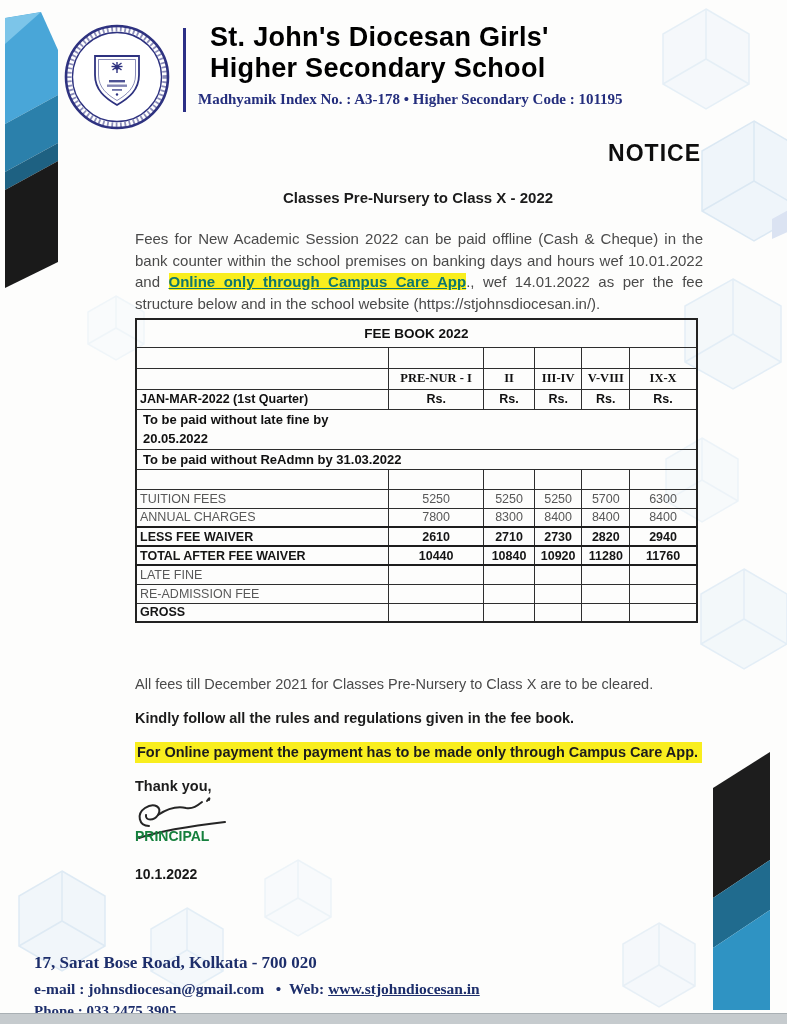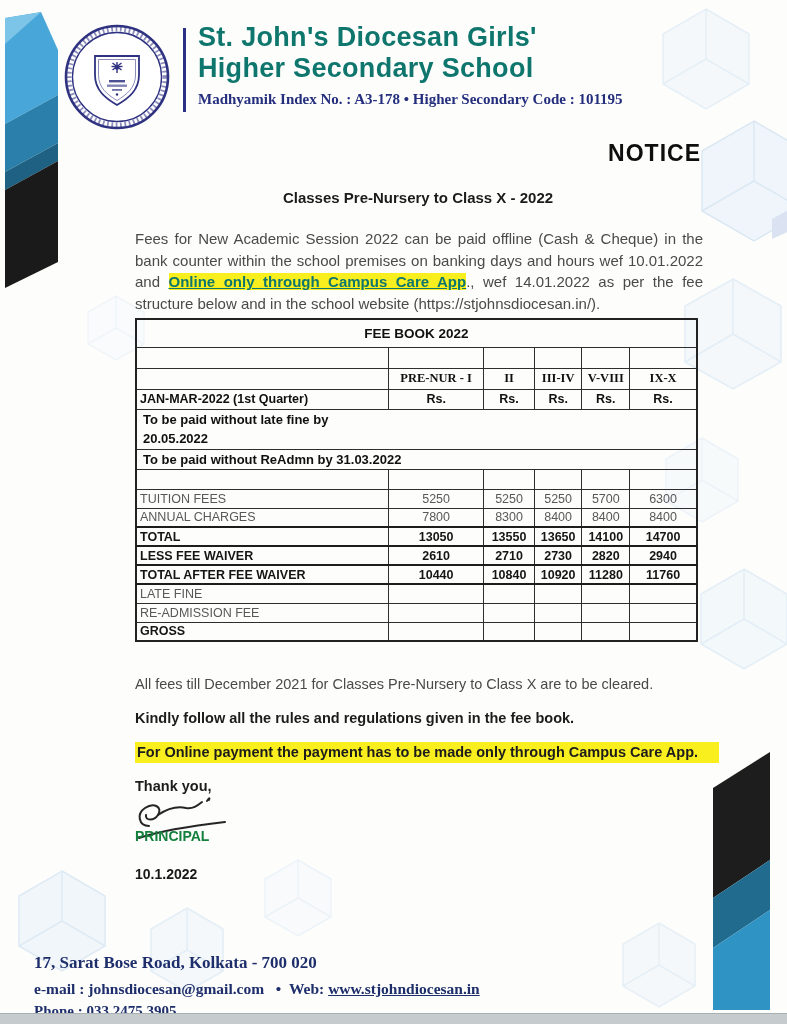--- a/index.html
+++ b/index.html
@@ -12,21 +12,21 @@
   
   .deco { position:absolute; pointer-events:none; }
   .bottom-bar {
     position:absolute; left:0; top:1013px; width:787px; height:11px;
     background:#c6cbce; border-top:1px solid #a9b0b4; z-index:30;
   }
   
   .logo { position:absolute; left:62px; top:22px; }
   .hdr-divider { position:absolute; left:183px; top:28px; width:3px; height:84px; background:#2c2f86; }
   .hdr-text { position:absolute; left:198px; top:22px; width:520px; }
-  .school-name { font-size:27px; line-height:31px; font-weight:bold; color:#0f766e; letter-spacing:0.3px; }
+  .school-name { font-size:27px; line-height:31px; font-weight:bold; color:#000000; letter-spacing:0.3px;margin-left:12px; }
   .index-line { margin-top:7px; font-family:Liberation Serif, serif; font-weight:bold; font-size:15px; color:#242e7d; }
   
   .content { position:absolute; left:135px; top:140px; width:566px; }
   .notice-title { text-align:right; font-size:23px; font-weight:bold; color:#0e0e0e; letter-spacing:1px; }
   .notice-subtitle { text-align:center; margin-top:22px; font-size:15px; font-weight:bold; color:#1b1b1b; }
   .intro {
     position:absolute; left:135px; top:228px; width:568px;
     font-size:15px; line-height:21.5px; color:#4a4a4a; text-align:justify;
   }
   .hl { background:#f9ee1e; }
@@ -50,21 +50,21 @@
   .rs-row .lbl { font-weight:bold; color:#101010; }
   .rs-row .val { font-weight:bold; color:#101010; }
   .note-row td { height:20px; font-weight:bold; color:#101010; padding-left:6px; white-space:pre-line; font-size:13px; }
   .note-row.tall td { height:40px; line-height:19px; }
   .data-row td { height:19px; }
   .thick-top td { border-top:2.2px solid #1d1d1d; }
   .thick-bottom td { border-bottom:2.2px solid #1d1d1d; }
   
   .note-line { position:absolute; left:135px; font-size:14.5px; color:#4a4a4a; }
   .note-line.b { font-weight:bold; color:#1c1c1c; }
-  .note-line .hl { padding:2px 21px 3px 2px; }
+  .note-line .hl { padding:2px 4px 3px 2px; }
   .sig { position:absolute; left:133px; top:796px; }
   .principal { position:absolute; left:135px; top:828px; font-size:14px; font-weight:bold; color:#15803d; }
   .sig-date { position:absolute; left:135px; top:866px; font-size:14px; font-weight:bold; color:#181818; }
   
   .footer { position:absolute; left:34px; top:953px; width:640px; font-family:"Liberation Serif", serif; font-weight:bold; color:#1d2e6b; z-index:20; }
   .footer .addr { font-size:17px; }
   .footer .mailline { margin-top:7px; font-size:15.5px; }
   .footer .website { text-decoration:underline; }
   .footer .phone { margin-top:5px; font-size:15px; }
 </style>
@@ -261,28 +261,20 @@
       </tr>
       <tr class="data-row">
         <td class="lbl reg">ANNUAL CHARGES</td>
         <td class="val reg">7800</td>
         <td class="val reg">8300</td>
         <td class="val reg">8400</td>
         <td class="val reg">8400</td>
         <td class="val reg">8400</td>
       </tr>
       <tr class="data-row thick-top">
-        <td class="lbl bld">TOTAL</td>
-        <td class="val bld">13050</td>
-        <td class="val bld">13550</td>
-        <td class="val bld">13650</td>
-        <td class="val bld">14100</td>
-        <td class="val bld">14700</td>
-      </tr>
-      <tr class="data-row thick-top">
         <td class="lbl bld">LESS FEE WAIVER</td>
         <td class="val bld">2610</td>
         <td class="val bld">2710</td>
         <td class="val bld">2730</td>
         <td class="val bld">2820</td>
         <td class="val bld">2940</td>
       </tr>
       <tr class="data-row thick-top thick-bottom">
         <td class="lbl bld">TOTAL AFTER FEE WAIVER</td>
         <td class="val bld">10440</td>

